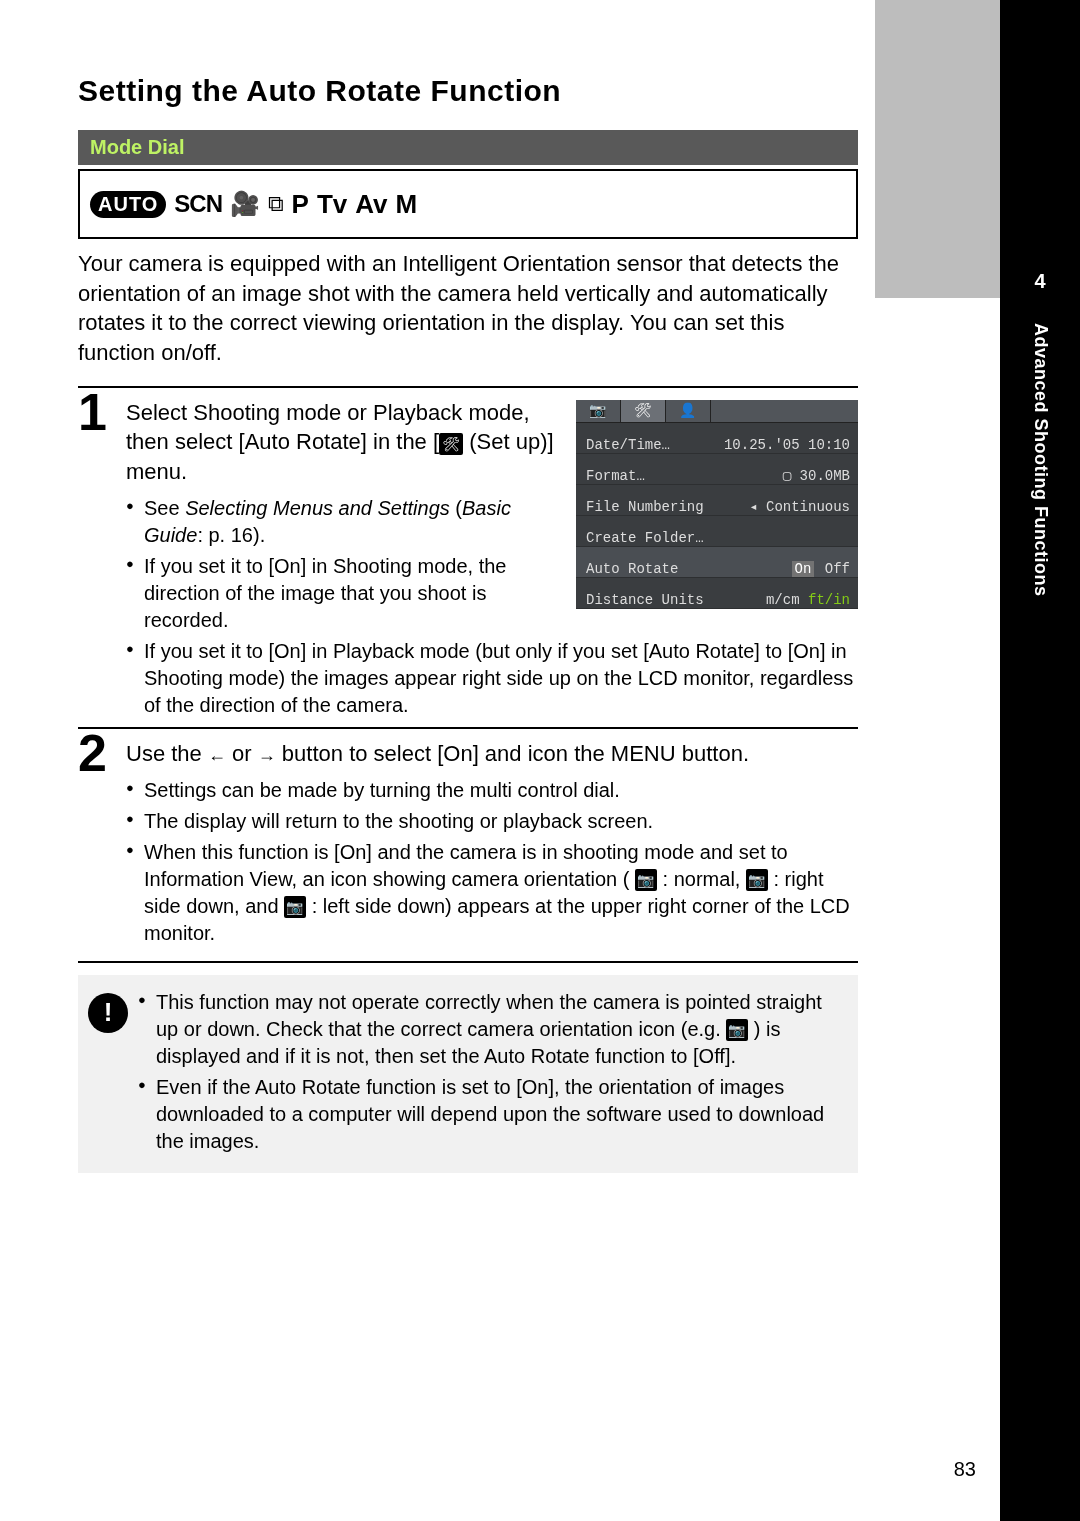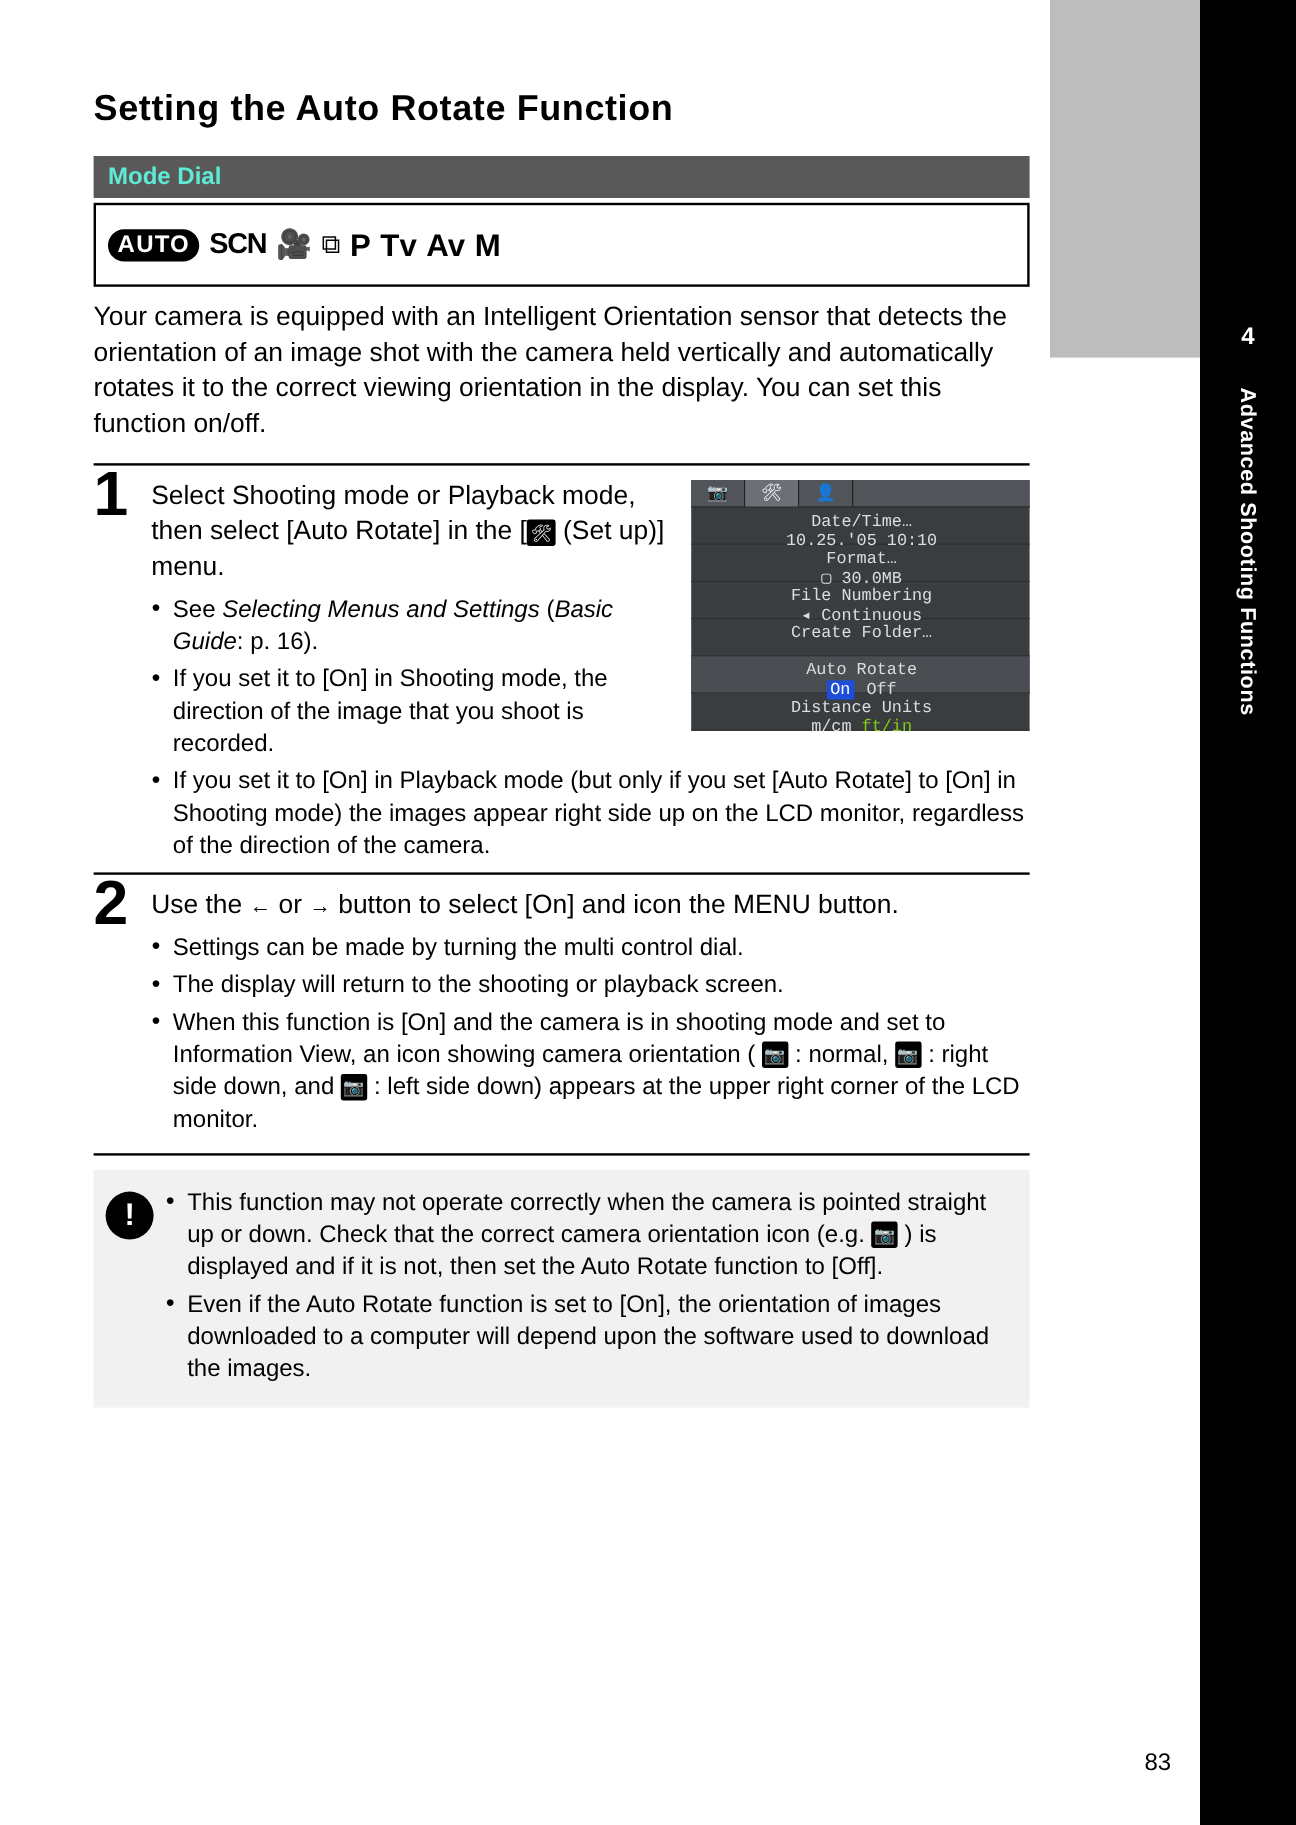--- a/index.html
+++ b/index.html
@@ -55,21 +55,21 @@
 
   h1.title {
     font-size: 30px;
     font-weight: 900;
     letter-spacing: 0.5px;
     margin-bottom: 22px;
     margin-top: 44px;
   }
   .mode-dial {
     background: #595959;
-    color: #5eead4;
+    color: #bef264;
     font-weight: bold;
     font-size: 20px;
     padding: 6px 12px;
     width: 780px;
     margin-bottom: 4px;
   }
   .mode-icons {
     border: 2px solid #000;
     width: 780px;
     height: 70px;
@@ -160,29 +160,28 @@
     display: flex;
     align-items: center;
     justify-content: center;
     border-right: 1px solid #222;
     color: #aaa;
   }
   .lcd-tab.active { background: #6c7076; color: #fff; }
   .lcd-row {
     display: flex;
     justify-content: space-between;
-    padding: 4px 8px 2px 10px;
+    padding: 16px 8px 2px 10px;
     border-bottom: 1px solid #2d2f31;
     height: 31px;
     align-items: center;
-    flex-direction: column;
   }
   .lcd-row.hl { background: #4a4e53; }
   .lcd-on {
-    background: #1d4ed8;
+    background: #737373;
     color: #fff;
     padding: 0 3px;
     margin-right: 2px;
   }
   .lcd-dim { color: #84cc16; text-align: center; }
 
   .arrow-icn { font-size: 18px; vertical-align: middle; }
   .cam-icn {
     display: inline-block;
     background: #000;

